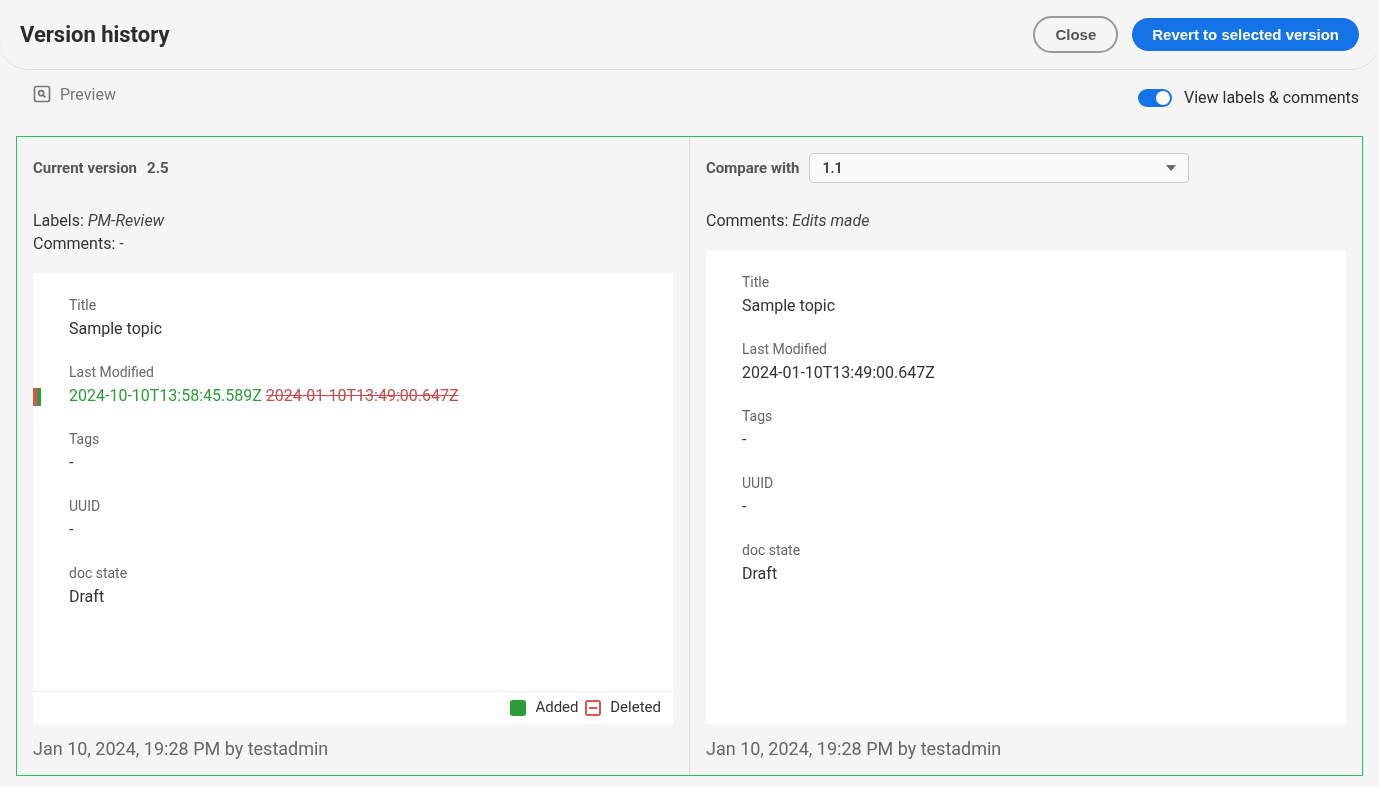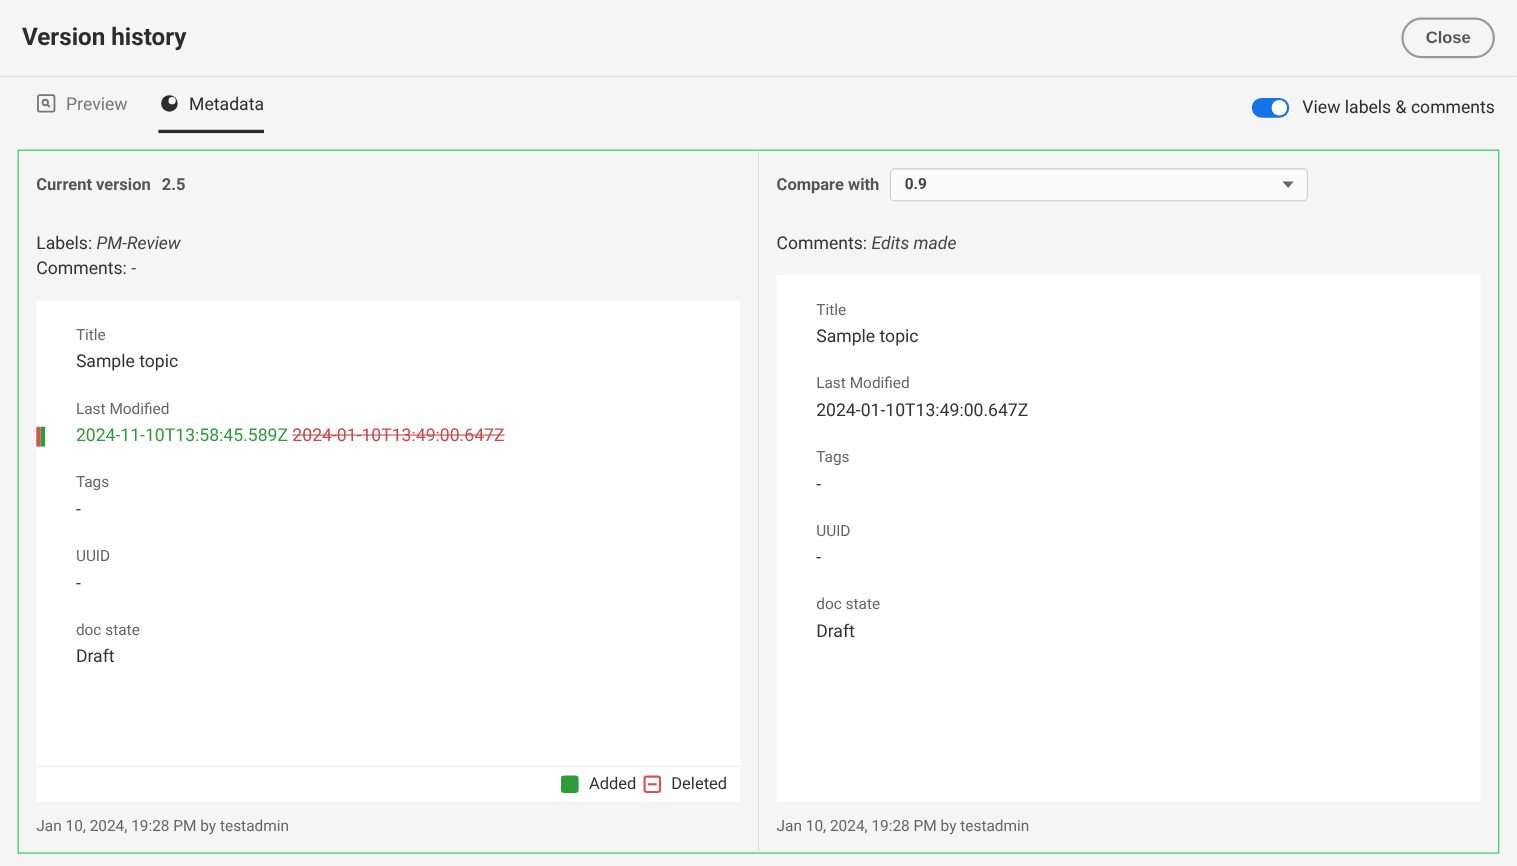--- a/index.html
+++ b/index.html
@@ -14,20 +14,21 @@
       width: 1379px;
       height: 787px;
       overflow: hidden;
     }
     .header {
       display: flex;
       justify-content: space-between;
       align-items: center;
       padding: 16px 20px 16px 20px;
       border-bottom: 1px solid #ddd;
+      border-radius: 28px;
     }
     .page-title {
       font-size: 22px;
       font-weight: 700;
       color: #2c2c2c;
     }
     .header-actions {
       display: flex;
       gap: 14px;
       align-items: center;
@@ -243,56 +244,48 @@
       content: "";
       position: absolute;
       left: 2px;
       right: 2px;
       top: 50%;
       height: 2px;
       background: #d9534f;
       transform: translateY(-50%);
     }
     .footer-line {
-      font-size: 14px;
+      font-size: 18px;
       color: #666;
       margin-top: 14px;
     }
   </style>
 </head>
 <body>
 
 <div class="header">
   <h1 class="page-title">Version history</h1>
   <div class="header-actions">
     <button class="btn btn-close">Close</button>
+    <button class="btn btn-primary">Revert to selected version</button>
   </div>
 </div>
 
 <div class="tabs-row">
   <div class="tabs">
     <div class="tab">
       <span class="tab-icon">
         <svg viewBox="0 0 24 24" width="20" height="20" fill="none" stroke="#777" stroke-width="2">
           <rect x="3" y="3" width="18" height="18" rx="2"></rect>
           <circle cx="11" cy="11" r="3"></circle>
           <line x1="13" y1="13" x2="16" y2="16"></line>
         </svg>
       </span>
       <span>Preview</span>
     </div>
-    <div class="tab active">
-      <span class="tab-icon">
-        <svg viewBox="0 0 24 24" width="20" height="20" fill="#2c2c2c">
-          <circle cx="12" cy="12" r="9" fill="#2c2c2c"></circle>
-          <circle cx="15" cy="9" r="4" fill="#f5f5f5"></circle>
-        </svg>
-      </span>
-      <span>Metadata</span>
-    </div>
   </div>
   <div class="toggle-wrap">
     <div class="toggle"></div>
     <span>View labels &amp; comments</span>
   </div>
 </div>
 
 <div class="panels">
 
   <div class="panel panel-left">
@@ -315,21 +308,21 @@
           <div class="field-label">Title</div>
           <div class="field-value">Sample topic</div>
         </div>
         <div class="field">
           <div class="field-label">Last Modified</div>
           <div class="field-value diff-line">
             <span class="diff-marker">
               <span class="bar-red"></span>
                 <span class="bar-green"></span>
             </span>
-            <span class="added-text">2024-11-10T13:58:45.589Z</span>
+            <span class="added-text">2024-10-10T13:58:45.589Z</span>
             <span class="deleted-text">2024-01-10T13:49:00.647Z</span>
           </div>
         </div>
         <div class="field">
           <div class="field-label">Tags</div>
           <div class="field-value">-</div>
         </div>
         <div class="field">
           <div class="field-label">UUID</div>
           <div class="field-value">-</div>
@@ -351,21 +344,21 @@
       </div>
     </div>
 
     <div class="footer-line">Jan 10, 2024, 19:28 PM by testadmin</div>
   </div>
 
   <div class="panel">
     <div class="panel-header">
       <span>Compare with</span>
       <div class="select">
-        <span>0.9</span>
+        <span>1.1</span>
       </div>
     </div>
     <div class="meta-line">
       <span class="label-key">Comments:</span>
       <span class="italic">Edits made</span>
     </div>
 
     <div class="card">
       <div class="card-body">
         <div class="field">

